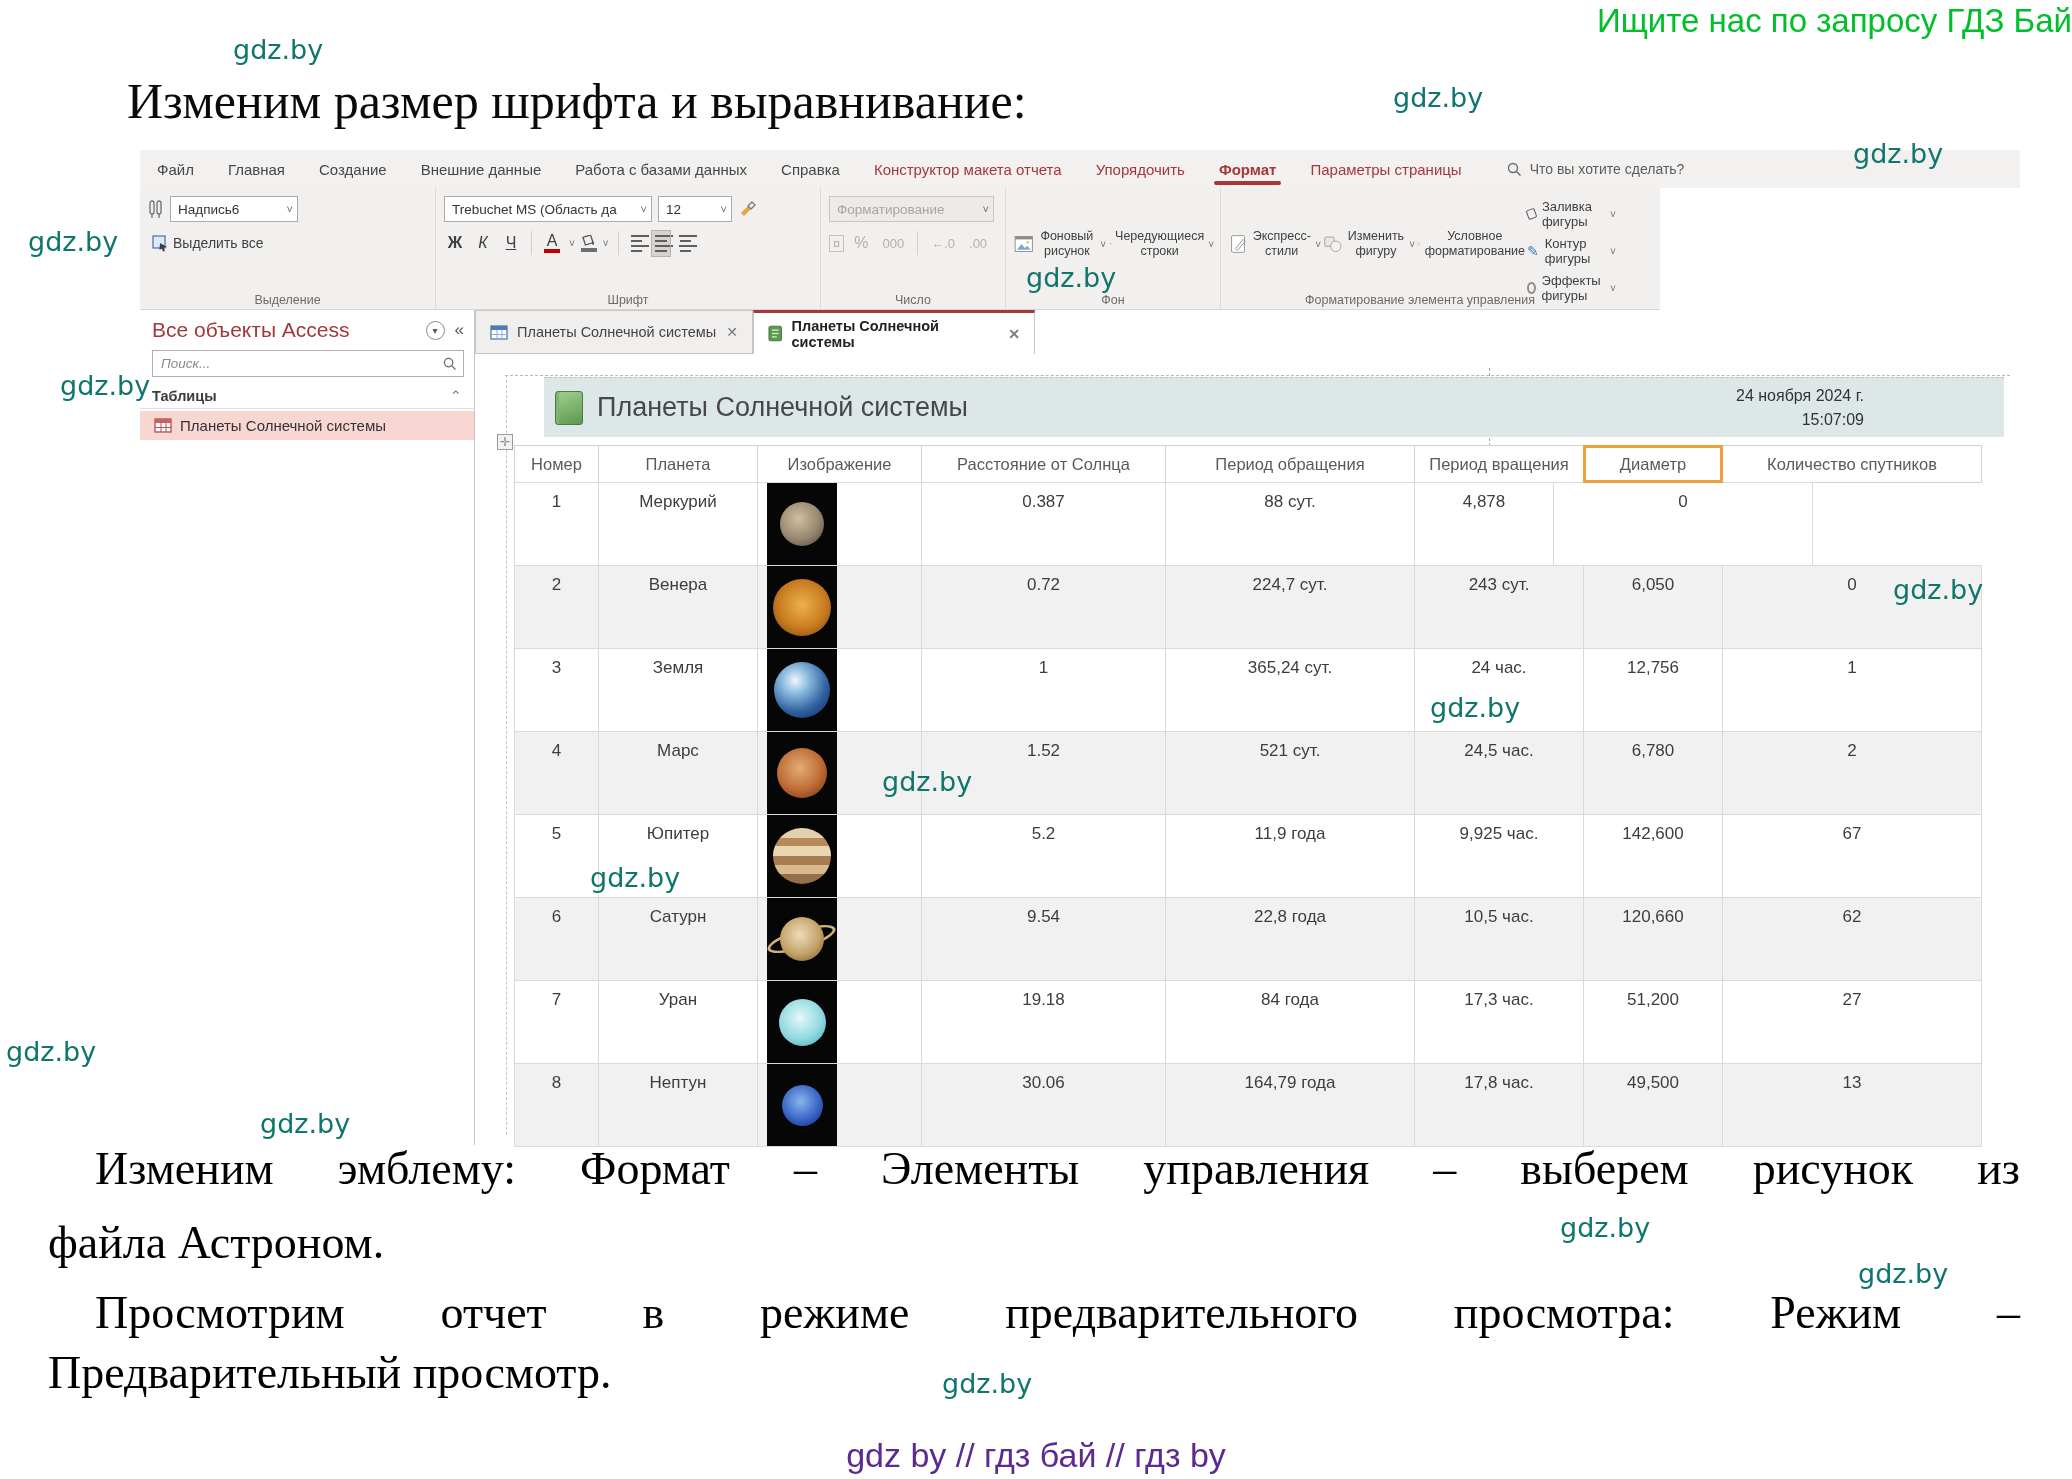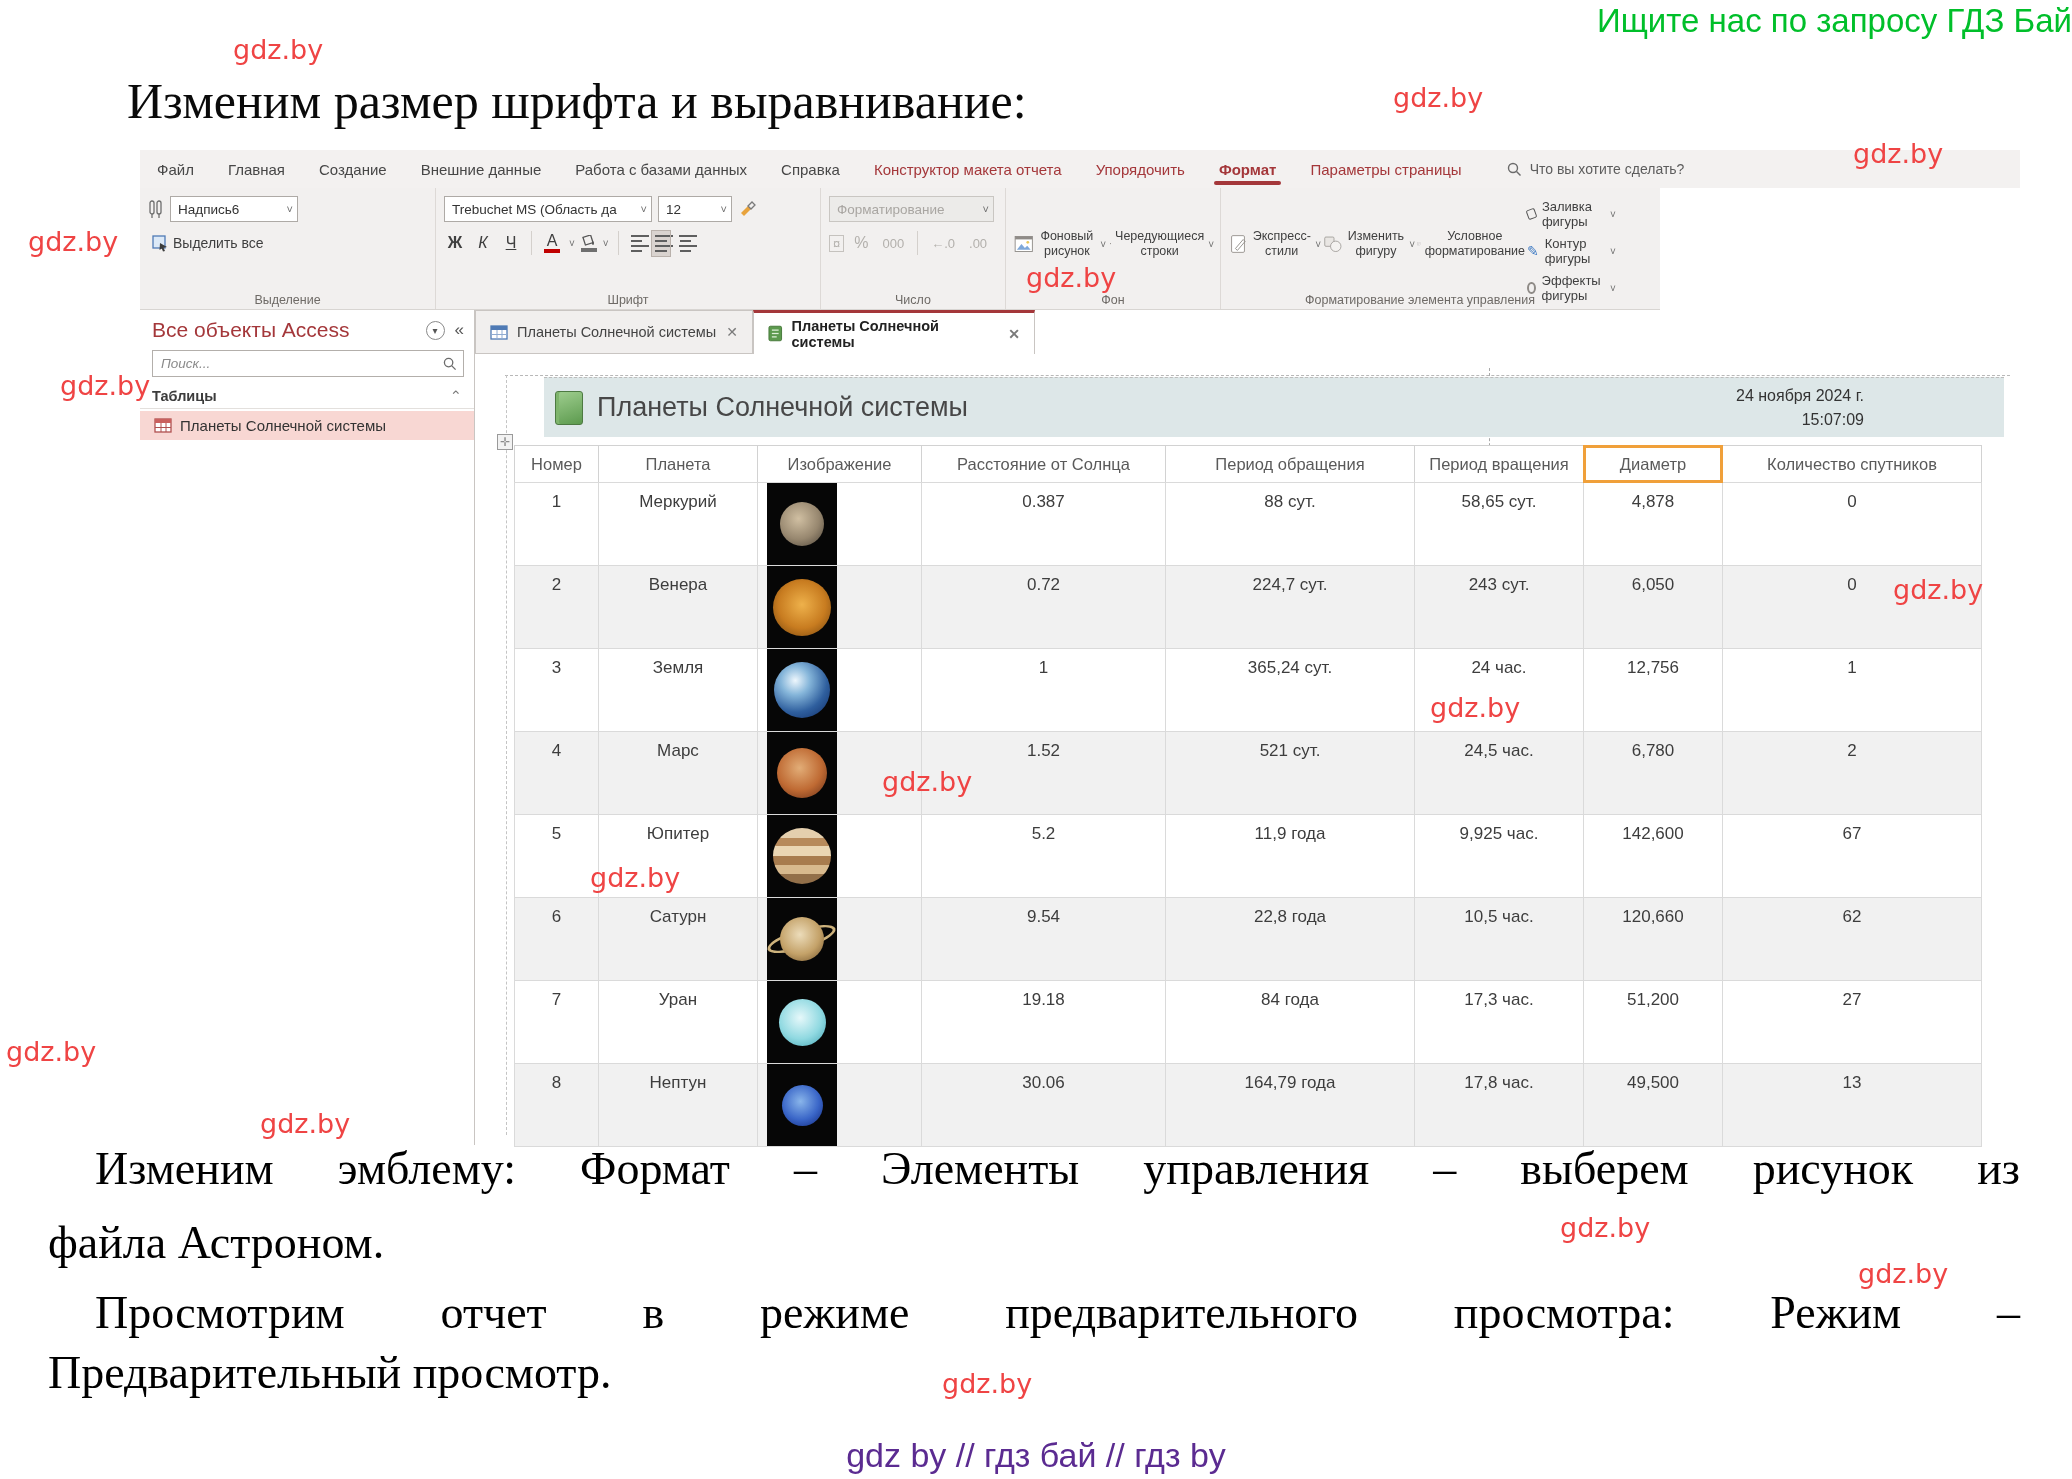--- a/index.html
+++ b/index.html
@@ -8,21 +8,21 @@
 
   
   .promo-top { position:absolute; top:2px; left:0; width:100%; text-align:right;
     font-size:33px; color:#00bf2a; font-weight:500; }
   .doc-heading { position:absolute; left:127px; top:72px; font-family:"Liberation Serif", serif;
     font-size:50px; color:#0a0a0a; }
   .para-line { position:absolute; font-family:"Liberation Serif", serif; font-size:46px; color:#000; }
   .para-just { width:1925px; text-align:justify; text-align-last:justify; }
   .footer-purple { position:absolute; top:1436px; left:0; width:100%; text-align:center;
     font-size:34px; color:#5b2b91; }
-  .watermark { position:absolute; font-size:27px; color:#ef4444; font-family:"DejaVu Sans", sans-serif; }
+  .watermark { position:absolute; font-size:27px; color:#0f766e; font-family:"DejaVu Sans", sans-serif; }
 
   
   .access { position:absolute; left:140px; top:150px; width:1880px; height:995px; background:#fff; }
 
   
   .tabbar { position:absolute; left:0; top:0; width:1880px; height:38px; background:#f3f1f0;
     display:flex; align-items:center; }
   .rtab { font-size:15px; color:#474747; padding:0 17px; height:38px; display:flex; align-items:center; cursor:default; }
   .rtab.accent { color:#a4373a; }
   .rtab.active { color:#a4373a; font-weight:bold; position:relative; }
@@ -424,21 +424,20 @@
                 <div class="tr">
                   <div class="td c0">1</div>
                   <div class="td c1">Меркурий</div>
                   <div class="td c2 img-td">
                     <div class="imgbox">
                       <div class="planet planet-mercury"></div>
                     </div>
                   </div>
                   <div class="td c3">0.387</div>
                   <div class="td c4">88 сут.</div>
-                  <div class="td c5">58,65 сут.</div>
                   <div class="td c6">4,878</div>
                   <div class="td c7">0</div>
                 </div>
                 <div class="tr alt">
                   <div class="td c0">2</div>
                   <div class="td c1">Венера</div>
                   <div class="td c2 img-td">
                     <div class="imgbox">
                       <div class="planet planet-venus"></div>
                     </div>

